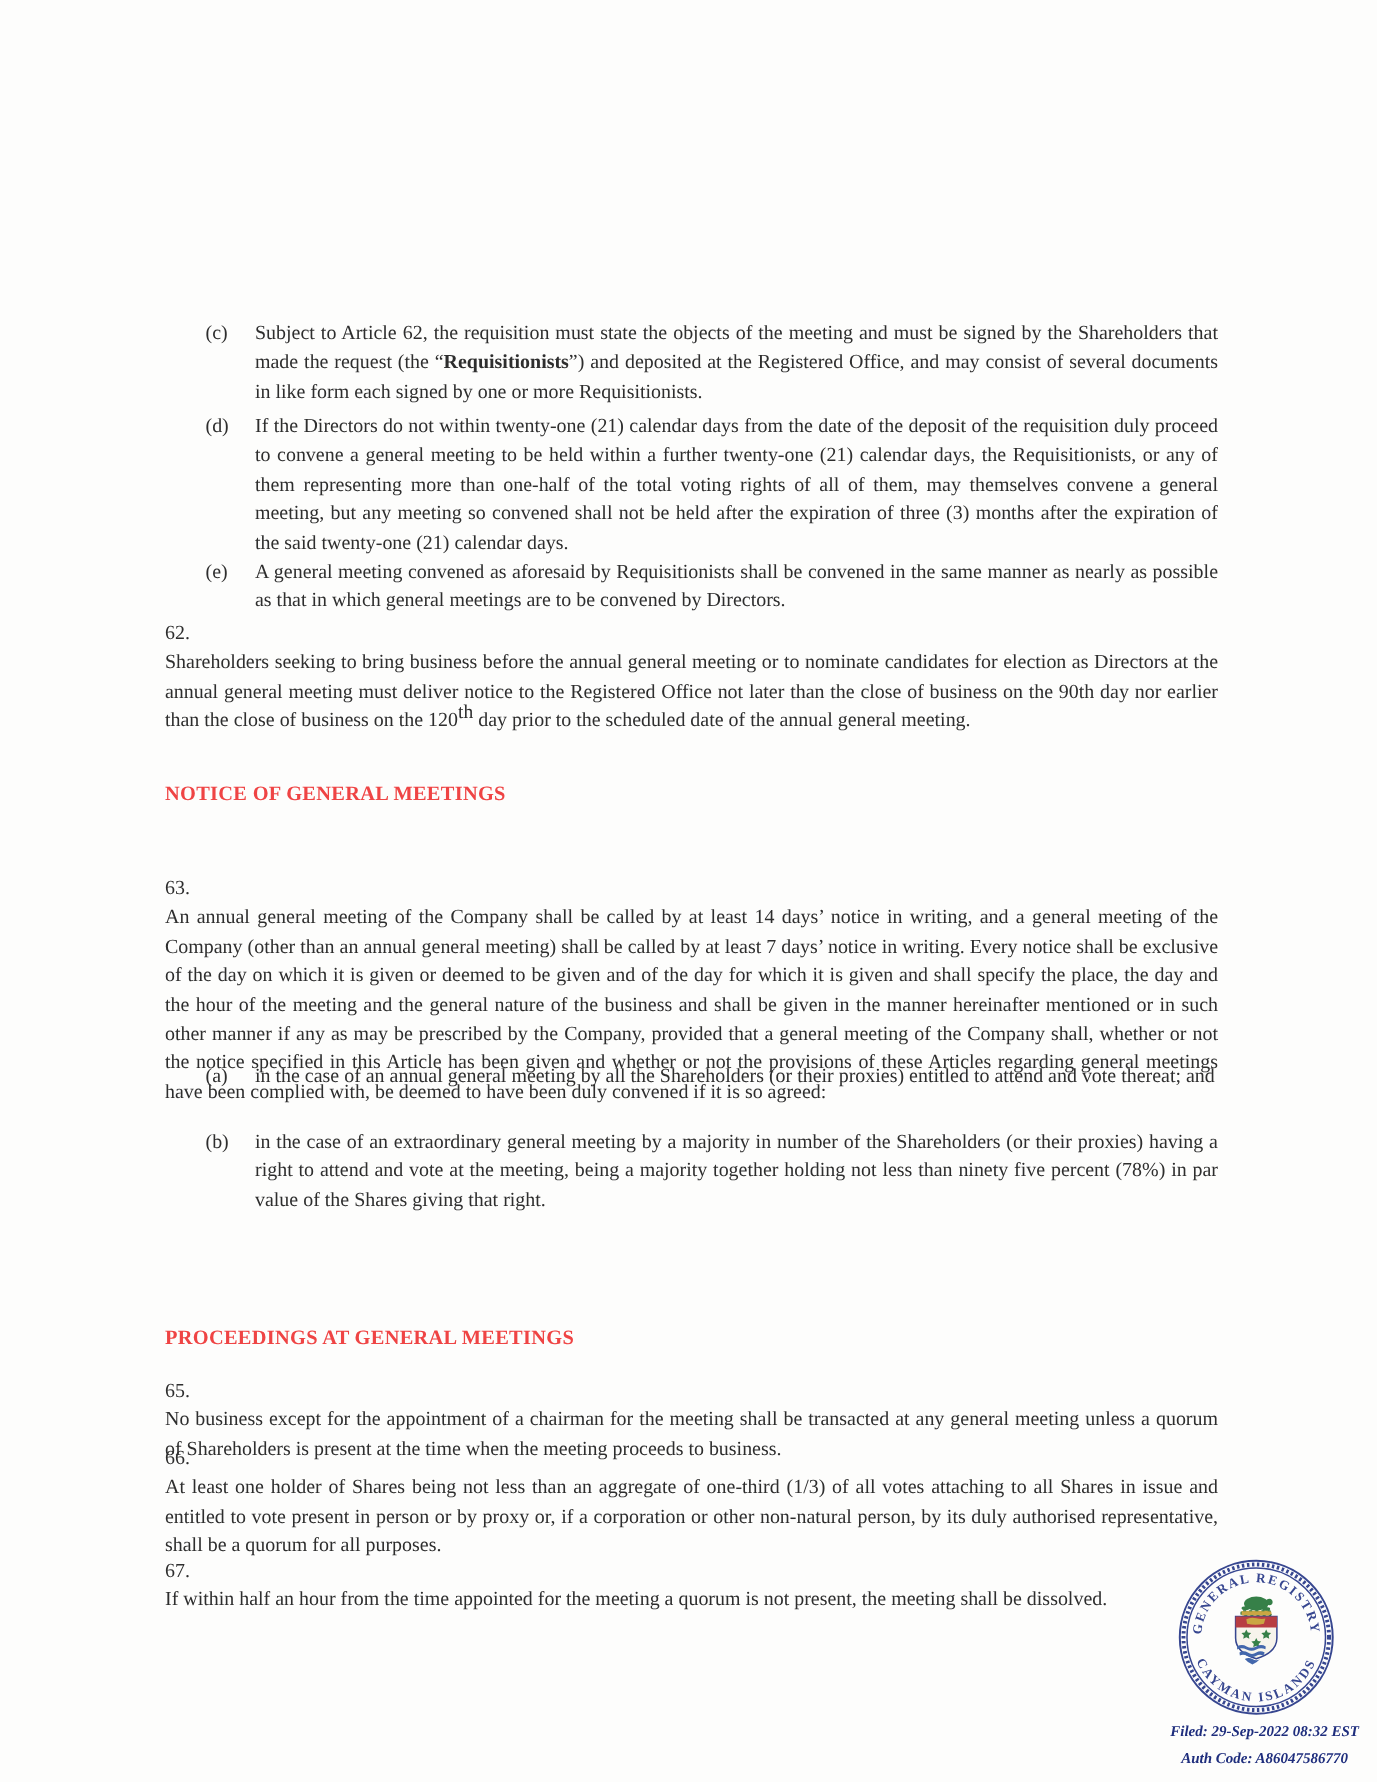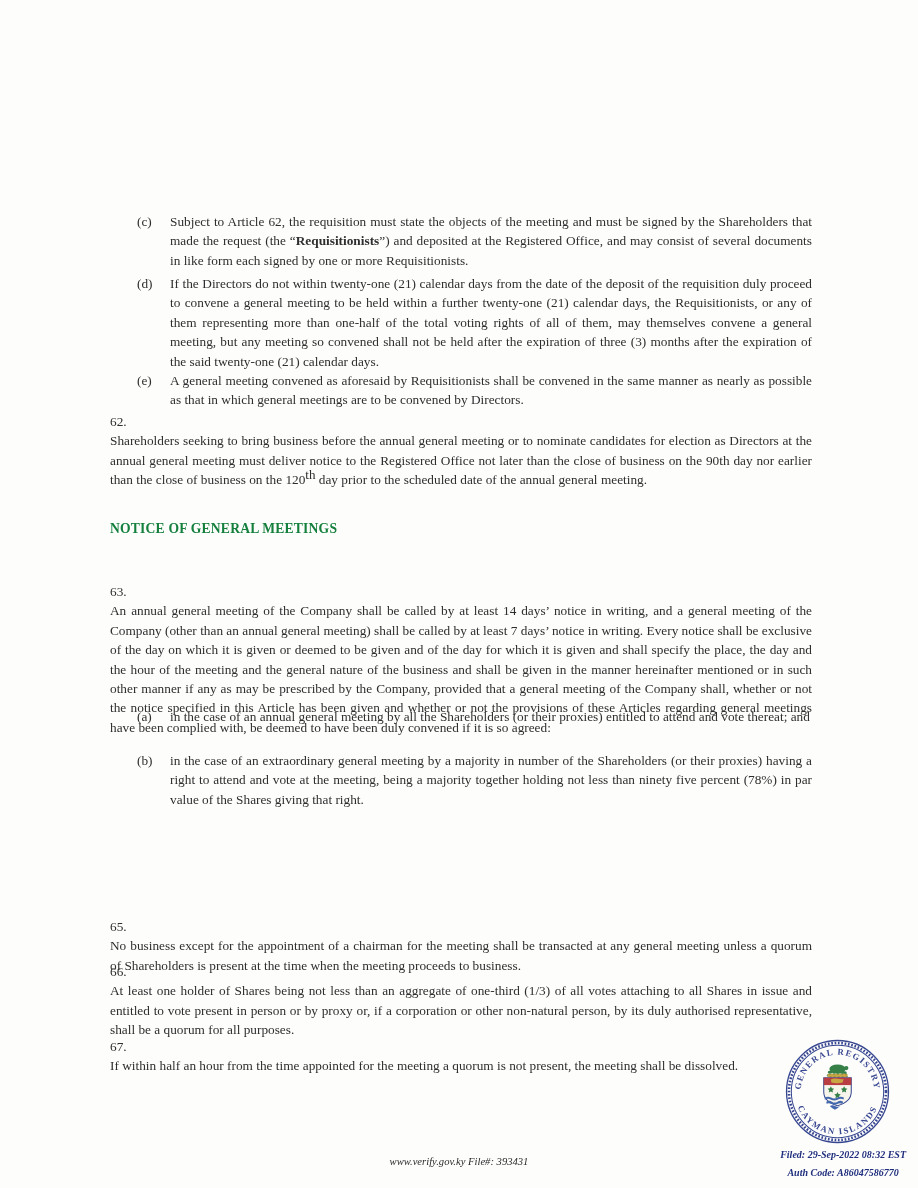--- a/index.html
+++ b/index.html
@@ -22,21 +22,21 @@
   .para.num .marker { flex:none; width:27px; }
   .para.let { left:137px; width:675px; }
   .para.let .marker { flex:none; width:33px; }
   .para .body { flex:1; text-align:justify; }
   .heading {
     position:absolute;
     left:110px;
     font-size:13.6px;
     font-weight:bold;
     letter-spacing:0.2px;
-    color:#15803d;
+    color:#ef4444;
   }
   sup.ord { font-size:13px; vertical-align:super; line-height:0; }
   .seal {
     position:absolute;
     left:785px; top:1039px;
     width:105px; height:105px;
     opacity:0.95;
   }
   .seal text { font-family:"Liberation Serif", serif; font-weight:bold; }
   .stamp {
@@ -94,20 +94,21 @@
     <span class="marker">(a)</span>
     <span class="body">in the case of an annual general meeting by all the Shareholders (or their proxies) entitled to attend and vote thereat; and</span>
   </div>
 
   <div class="para let" style="top:751px">
     <span class="marker">(b)</span>
     <span class="body">in the case of an extraordinary general meeting by a majority in number of the Shareholders (or their proxies) having a right to attend and vote at the meeting, being a majority together holding not less than ninety five percent (78%) in par value of the Shares giving that right.</span>
   </div>
 
 
+  <div class="heading" style="top:884px">PROCEEDINGS AT GENERAL MEETINGS</div>
 
   <div class="para num" style="top:917px">
     <span class="marker">65.</span>
     <span class="body">No business except for the appointment of a chairman for the meeting shall be transacted at any general meeting unless a quorum of Shareholders is present at the time when the meeting proceeds to business.</span>
   </div>
 
   <div class="para num" style="top:962px">
     <span class="marker">66.</span>
     <span class="body">At least one holder of Shares being not less than an aggregate of one-third (1/3) of all votes attaching to all Shares in issue and entitled to vote present in person or by proxy or, if a corporation or other non-natural person, by its duly authorised representative, shall be a quorum for all purposes.</span>
   </div>
@@ -155,15 +156,14 @@
       <path d="M -11,12.5 q 2.8,-1.8 5.5,0 t 5.5,0 t 5.5,0 q -0.5,1.6 -1,2 q -2.3,-1.2 -4.7,0.2 t -5.5,0 t -5,-0.2 z" fill="#3a5fa8"></path>
       <path d="M -7.5,16.8 q 2.5,-1.6 5,0 t 5,0 q -2.2,2.6 -5,3.5 q -2.9,-0.9 -5,-3.5 z" fill="#3a5fa8"></path>
     </g>
   </svg>
 
   <div class="stamp">
     <div>Filed: 29-Sep-2022 08:32 EST</div>
     <div>Auth Code: A86047586770</div>
   </div>
 
-  <div class="footer">www.verify.gov.ky File#: 393431</div>
 
 </div>
 
 </body></html>

